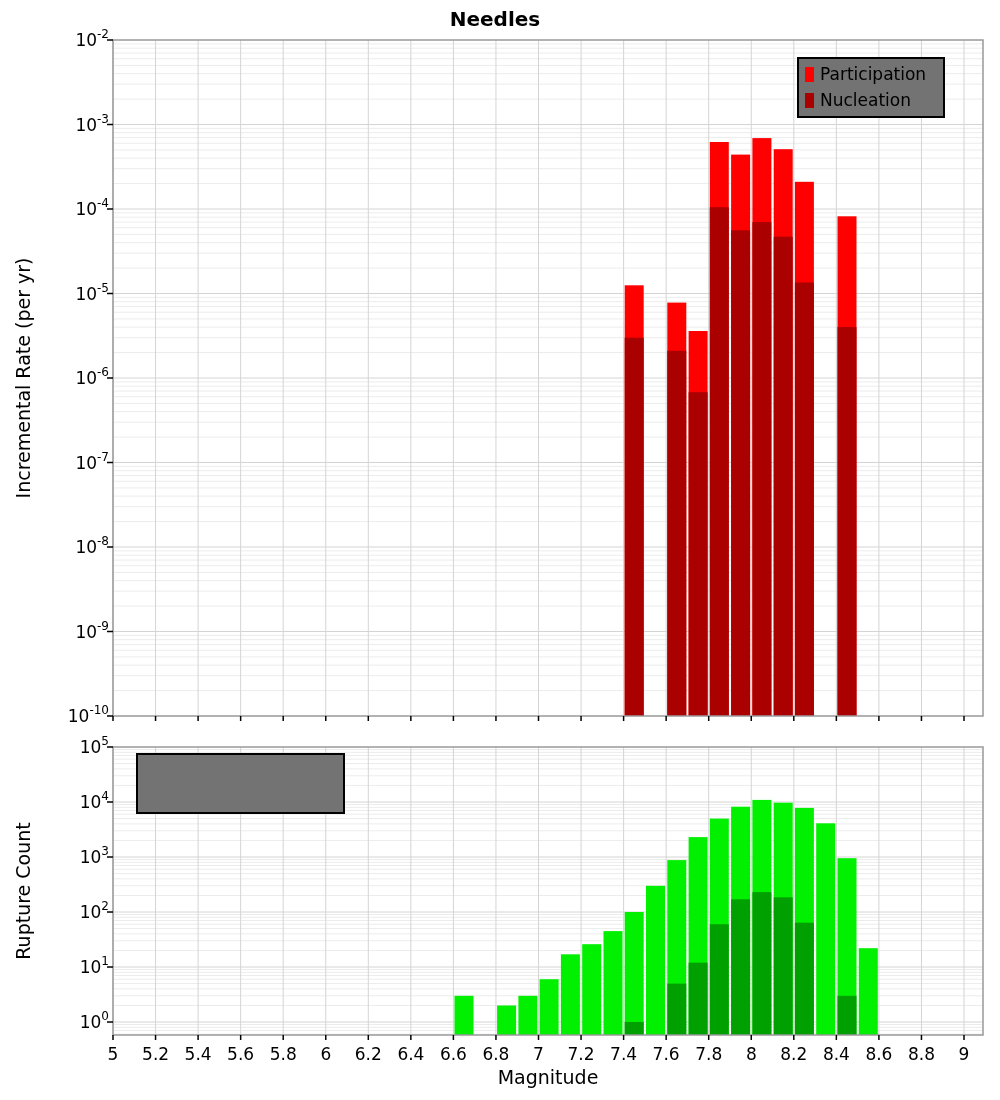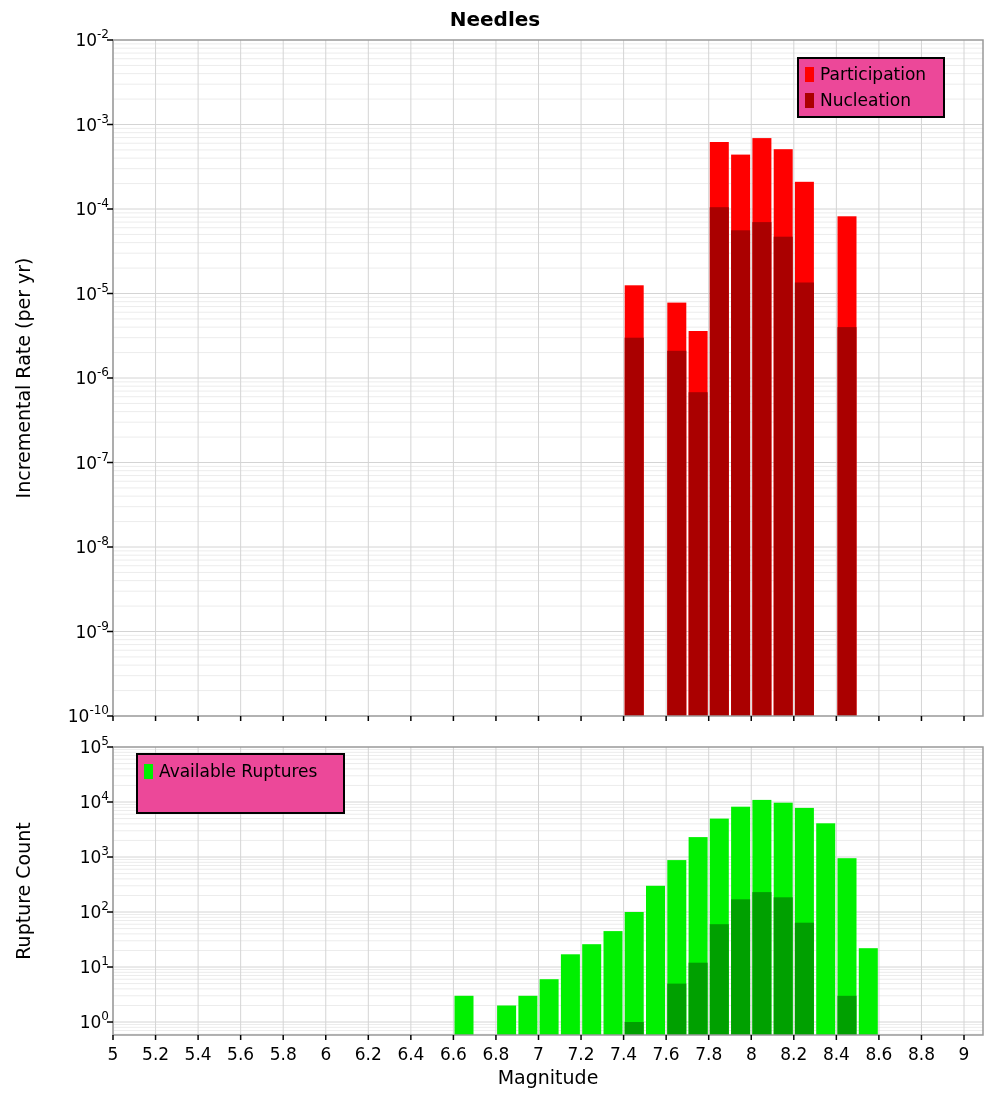--- a/index.html
+++ b/index.html
@@ -1,20 +1,20 @@
 <!DOCTYPE html>
 <html><head>
 <meta charset="utf-8">
 <style>
   html,body{margin:0;padding:0;background:#ffffff}
   body{font-family:"DejaVu Sans", sans-serif;color:#000}
   .stage{position:relative;width:1000px;height:1100px;background:#fff;overflow:hidden}
   #plot{position:absolute;left:0;top:0}
-  .legend{position:absolute;background:#ec4899;border:2px solid #000;box-sizing:border-box;
-          padding:3px 8px 3px 6px;display:flex;flex-direction:column;justify-content:space-between;z-index:5}
+  .legend{position:absolute;background:#737373;border:2px solid #000;box-sizing:border-box;
+          padding:3px 8px 3px 6px;display:flex;flex-direction:column;justify-content:center;z-index:5}
   .lg-top{left:797px;top:57px;width:148px;height:61px}
   .lg-bottom{left:136px;top:753px;width:209px;height:61px}
   .lgrow{display:flex;align-items:center;height:26px}
   .sw{display:inline-block;width:9px;height:15px;margin-right:6px;flex:0 0 auto}
   .lgtext{font-size:17px;line-height:1;white-space:nowrap}
 </style>
 </head>
 <body>
 
 <div class="stage">
@@ -343,18 +343,14 @@
       <span class="sw" style="background: rgb(255, 0, 0);"></span>
       <span class="lgtext">Participation</span>
     </div>
     <div class="lgrow">
       <span class="sw" style="background: rgb(170, 0, 0);"></span>
       <span class="lgtext">Nucleation</span>
     </div>
   </div>
 
   <div class="legend lg-bottom">
-    <div class="lgrow">
-      <span class="sw" style="background: rgb(0, 240, 0);"></span>
-      <span class="lgtext">Available Ruptures</span>
-    </div>
   </div>
 </div>
 
 </body></html>

